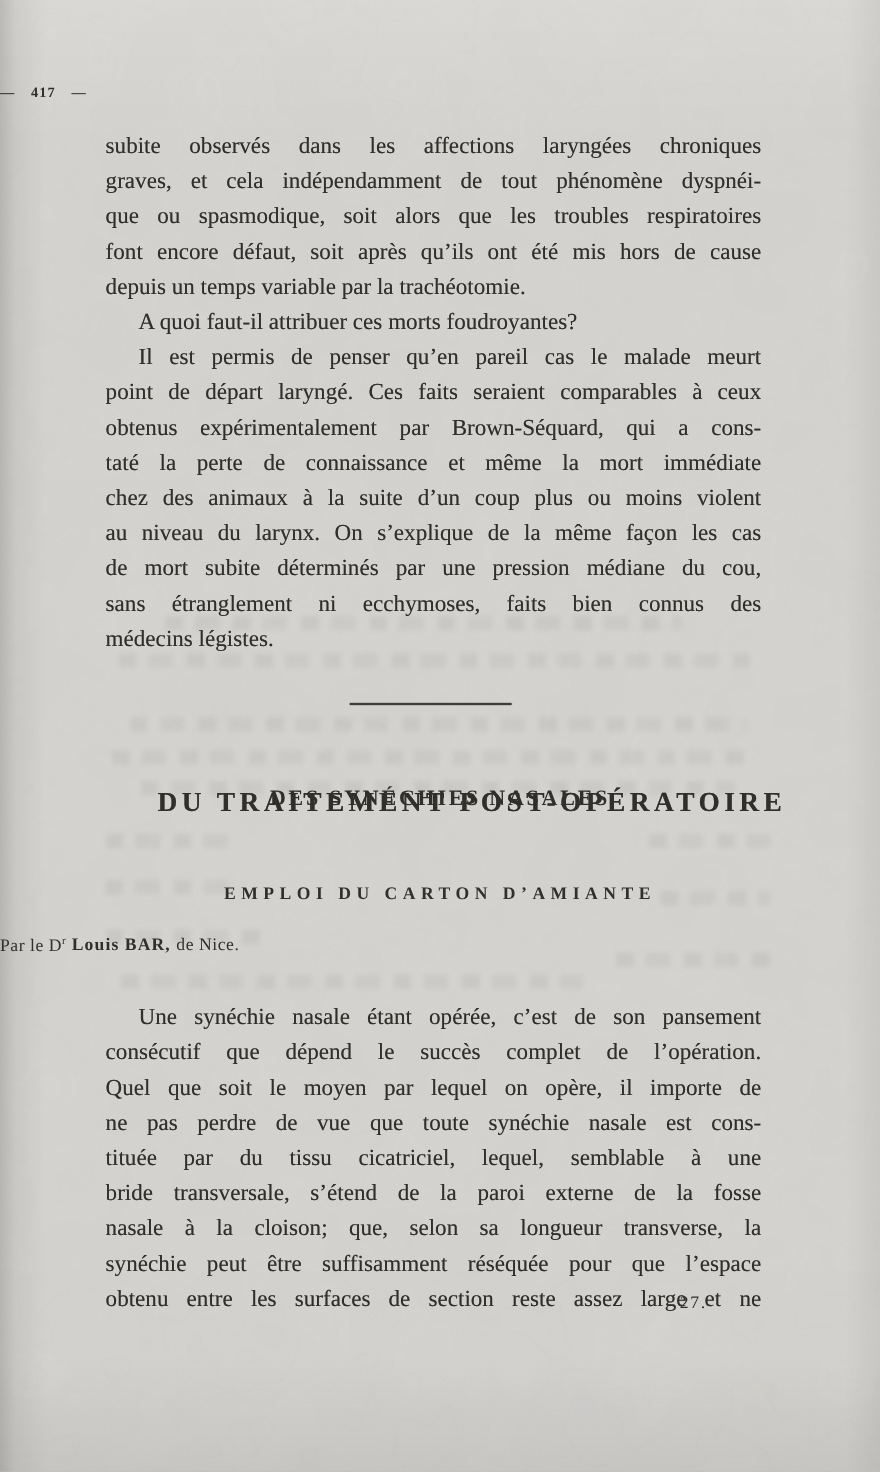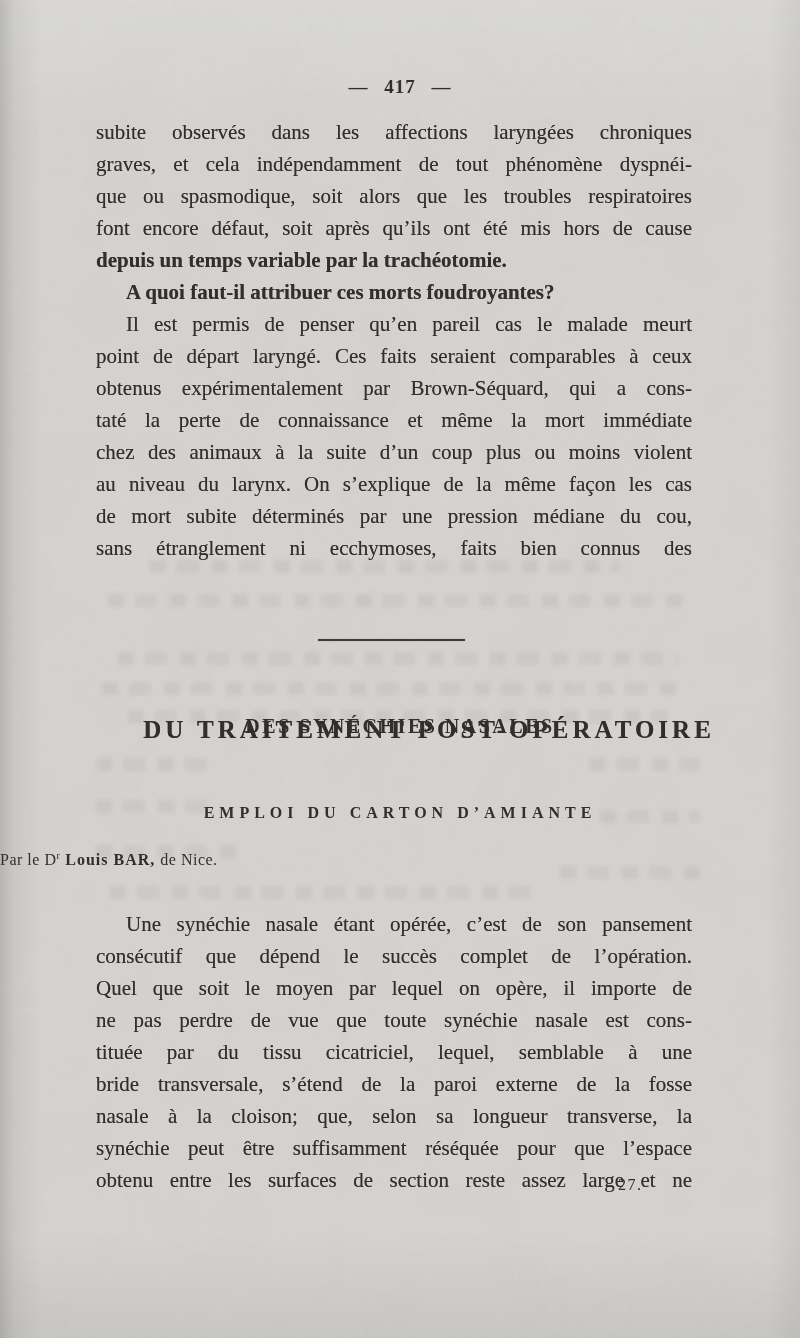--- a/index.html
+++ b/index.html
@@ -21,34 +21,33 @@
     color: var(--ink, #2e2c28);
     overflow: hidden;
   }
   .noise-layer {
     position: absolute; inset: 0;
     width: 100%; height: 100%;
     pointer-events: none;
   }
   .pagenum {
     position: absolute; top: 76px; left: 0; width: 100%;
-    text-align: center;
-    font-size: 19px; letter-spacing: 1px; word-spacing: 10px;
+    font-size: 13px; letter-spacing: 1px; word-spacing: 10px;
     font-weight: 600;
   }
   .textblock {
     position: absolute;
     left: 96px; width: 596px;
     font-size: 21px; line-height: 32px;
     text-shadow: 0 0 0.5px rgba(46,44,40,0.55);
   }
   #block-top { top: 116px; }
   #block-article { top: 908px; }
   .line { text-align: justify; text-align-last: justify; white-space: nowrap; overflow: hidden; }
-  .line.last { text-align-last: left; font-weight: bold; }
+  .line.last { text-align-last: left; }
   .line.ind { text-indent: 30px; }
   .rule {
     position: absolute; top: 639px; left: 318px;
     width: 147px; height: 2px;
     background: #3b3a36;
     box-shadow: 0 0 1px rgba(59,58,54,0.7);
   }
   .sec-title {
     position: absolute; top: 716px; left: 0; width: 100%;
     text-align: center;
@@ -124,20 +123,21 @@
       </div>
     <div>
         <div class="line ind">Il est permis de penser qu’en pareil cas le malade meurt</div>
         <div class="line">point de départ laryngé. Ces faits seraient comparables à ceux</div>
         <div class="line">obtenus expérimentalement par Brown-Séquard, qui a cons-</div>
         <div class="line">taté la perte de connaissance et même la mort immédiate</div>
         <div class="line">chez des animaux à la suite d’un coup plus ou moins violent</div>
         <div class="line">au niveau du larynx. On s’explique de la même façon les cas</div>
         <div class="line">de mort subite déterminés par une pression médiane du cou,</div>
         <div class="line">sans étranglement ni ecchymoses, faits bien connus des</div>
+        <div class="line last">médecins légistes.</div>
       </div>
   </div>
 
   <div class="rule"></div>
 
   <div class="sec-title">DU TRAITEMENT POST-OPÉRATOIRE</div>
   <div class="sec-subtitle">DES SYNÉCHIES NASALES</div>
   <div class="sec-subject">EMPLOI DU CARTON D’AMIANTE</div>
 
   <div class="byline">

